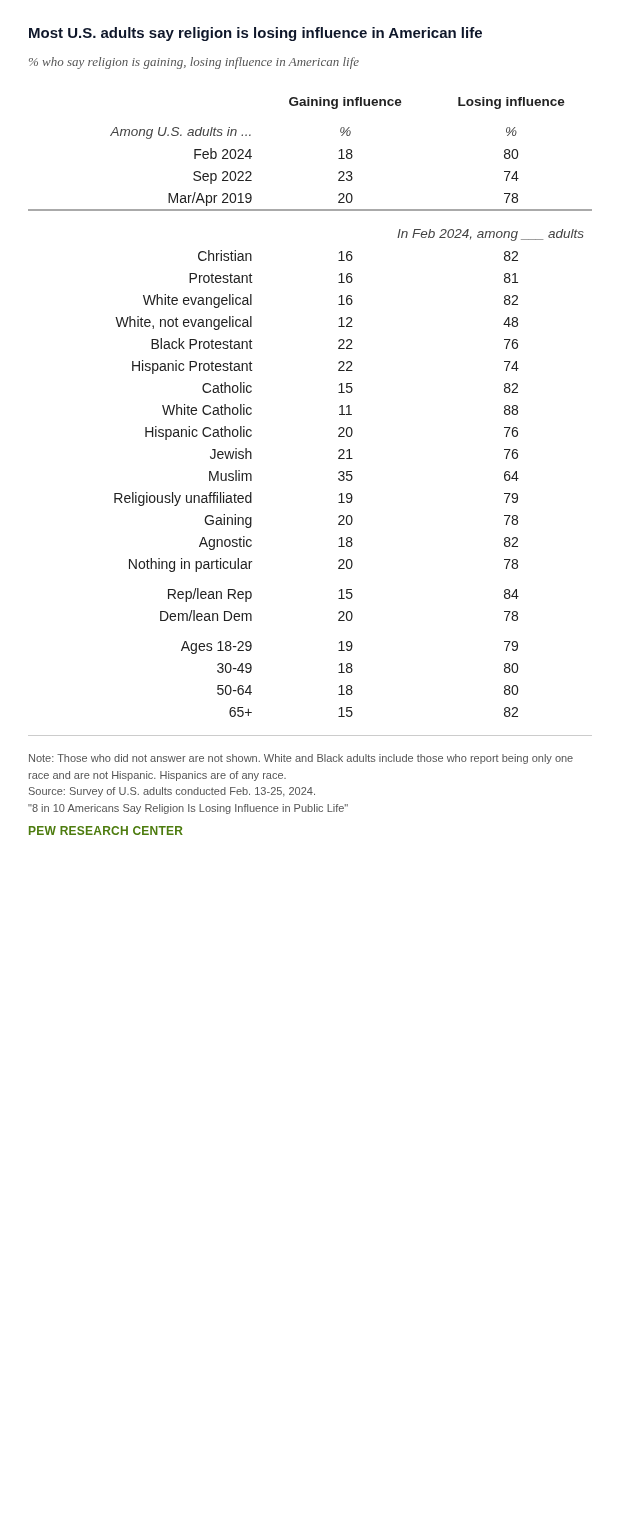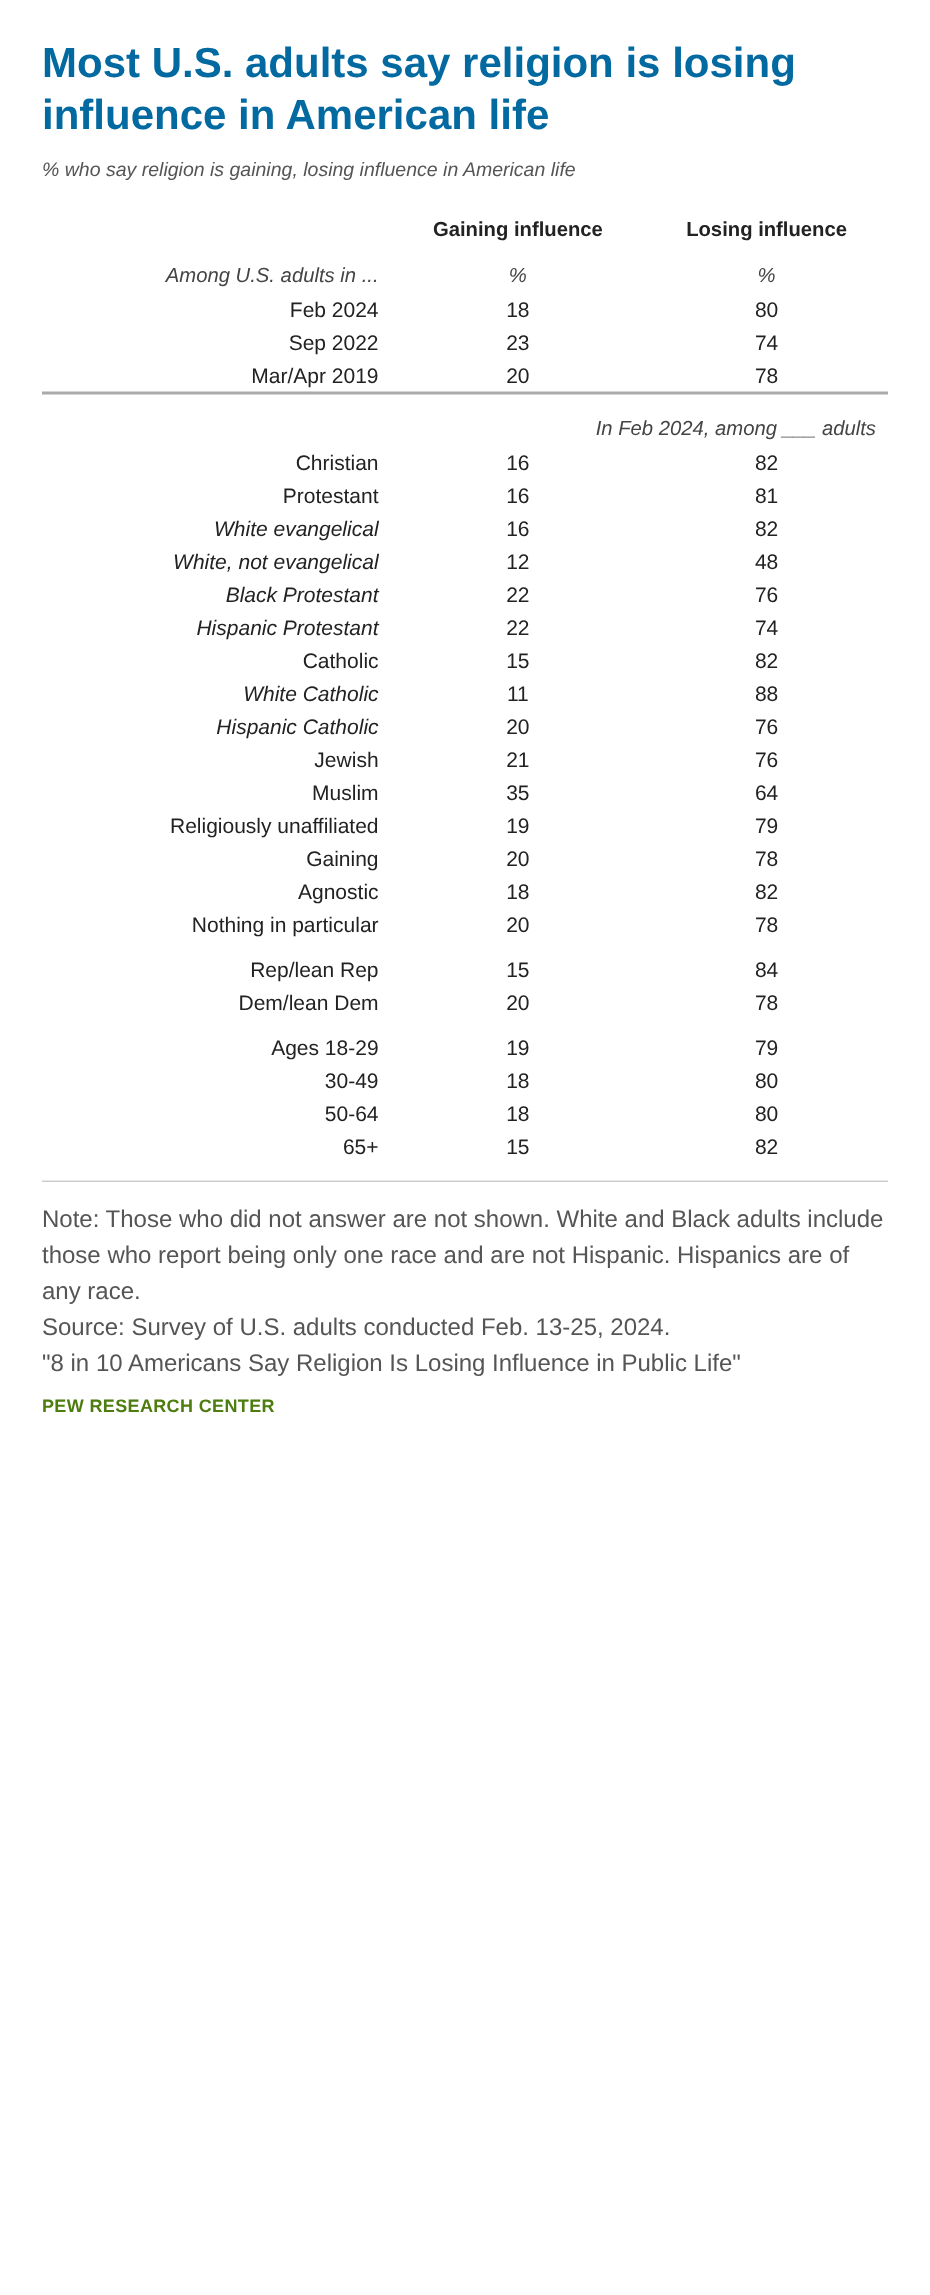--- a/index.html
+++ b/index.html
@@ -4,32 +4,33 @@
   <style>
     * { margin: 0; padding: 0; box-sizing: border-box; }
     body {
       font-family: Franklin Gothic Medium, Arial Narrow, Arial, sans-serif;
       background: #fff;
       width: 620px;
       padding: 24px 28px 20px 28px;
       color: #222;
     }
     h1 {
-      font-size: 28px;
+      font-size: 15px;
       font-weight: 800;
       line-height: 1.25;
       margin-bottom: 10px;
-      color: #0369a1;
+      color: #0f172a;
     }
     .subtitle {
       font-size: 13px;
       color: #555;
       font-style: italic;
       margin-bottom: 18px;
       line-height: 1.4;
+      font-family: Liberation Serif, serif;
     }
     table {
       width: 100%;
       border-collapse: collapse;
       font-size: 14px;
     }
     thead th {
       font-weight: bold;
       font-size: 13.5px;
       padding: 4px 8px 8px 8px;
@@ -55,24 +56,24 @@
       padding-top: 6px;
       padding-bottom: 4px;
       font-size: 13.5px;
     }
     .divider-row td {
       border-top: 2px solid #aaa;
       padding-top: 6px;
     }
     .row-date td { }
     .indent1 td.label { padding-left: 18px; }
-    .indent2 td.label { padding-left: 32px; font-style: italic; }
+    .indent2 td.label { padding-left: 32px; }
     .spacer-row td { height: 8px; }
     .note {
-      font-size: 16px;
+      font-size: 11px;
       color: #555;
       margin-top: 14px;
       line-height: 1.5;
     }
     .source-bold {
       font-weight: bold;
       font-size: 12px;
       margin-top: 8px;
       color: #4d7c0f;
       letter-spacing: 0.02em;

